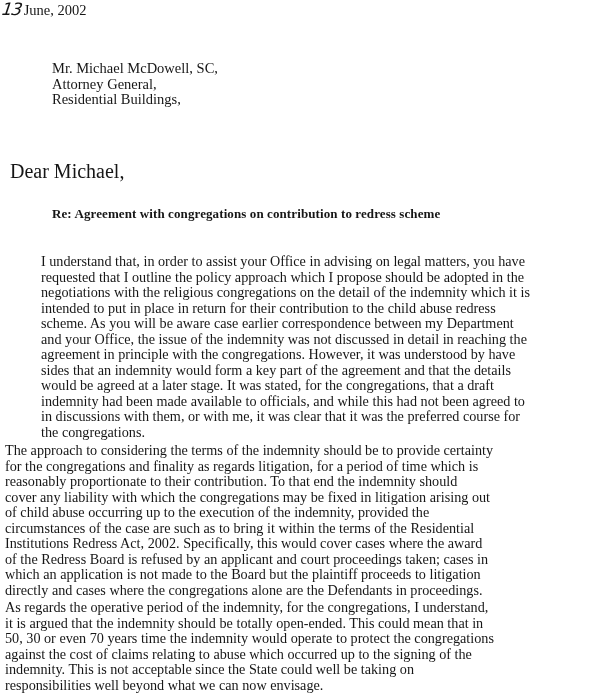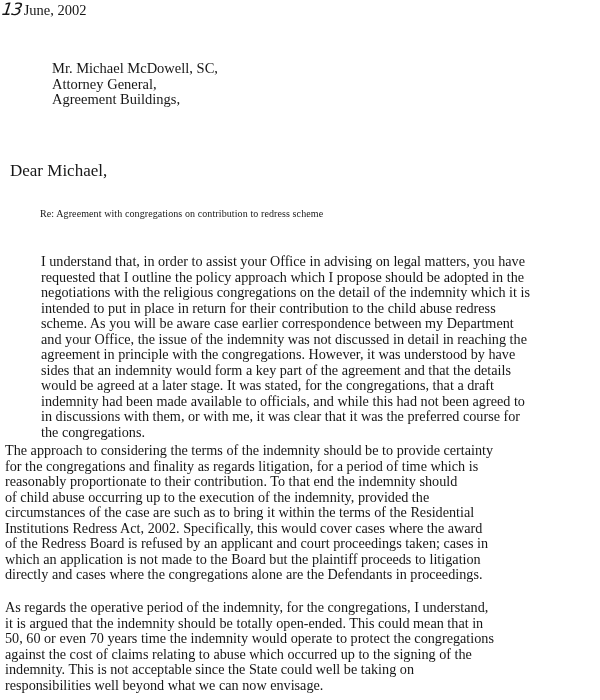--- a/index.html
+++ b/index.html
@@ -46,30 +46,30 @@
       top: 61px;
       font-size: 14.5px;
       line-height: 15.5px;
       margin-left: 40px;
     }
     .address div { white-space: nowrap; }
     .salutation {
       position: absolute;
       left: 10px;
       top: 162px;
-      font-size: 17px;
+      font-size: 20px;
       line-height: 18px;
       white-space: nowrap;
     }
     .subject {
       position: absolute;
-      left: 40px;
+      left: 52px;
       top: 205px;
-      font-size: 10px;
-      font-weight: normal;
+      font-size: 13px;
+      font-weight: bold;
       line-height: 18px;
       white-space: nowrap;
       letter-spacing: 0.1px;
     }
     .body-text {
       position: absolute;
       left: 5px;
       width: 592px;
       font-size: 14.2px;
       line-height: 15.5px;
@@ -87,21 +87,21 @@
 
 <div class="page">
 
   <div class="date-line">
     <span class="handwritten-day">13</span><span>June, 2002</span>
   </div>
 
   <div class="address">
     <div>Mr. Michael McDowell, SC,</div>
     <div>Attorney General,</div>
-    <div>Agreement Buildings,</div>
+    <div>Residential Buildings,</div>
   </div>
 
   <div class="salutation">Dear Michael,</div>
 
   <div class="subject">Re:  Agreement with congregations on contribution to redress scheme</div>
 
   <div class="body-text p1">
     <span class="line">I understand that, in order to assist your Office in advising on legal matters, you have</span>
     <span class="line">requested that I outline the policy approach which I propose should be adopted in the</span>
     <span class="line">negotiations with the religious congregations on the detail of the indemnity which it is</span>
@@ -113,30 +113,31 @@
     <span class="line">would be agreed at a later stage.  It was stated, for the congregations, that a draft</span>
     <span class="line">indemnity had been made available to officials, and while this had not been agreed to</span>
     <span class="line">in discussions with them, or with me, it was clear that it was the preferred course for</span>
     <span class="line">the congregations.</span>
   </div>
 
   <div class="body-text p2">
     <span class="line">The approach to considering the terms of the indemnity should be to provide certainty</span>
     <span class="line">for the congregations and finality as regards litigation, for a period of time which is</span>
     <span class="line">reasonably proportionate to their contribution.  To that end the indemnity should</span>
+    <span class="line">cover any liability with which the congregations may be fixed in litigation arising out</span>
     <span class="line">of child abuse occurring up to the execution of the indemnity, provided the</span>
     <span class="line">circumstances of the case are such as to bring it within the terms of the Residential</span>
     <span class="line">Institutions Redress Act, 2002.  Specifically, this would cover cases where the award</span>
     <span class="line">of the Redress Board is refused by an applicant and court proceedings taken; cases in</span>
     <span class="line">which an application is not made to the Board but the plaintiff proceeds to litigation</span>
     <span class="line">directly and cases where the congregations alone are the Defendants in proceedings.</span>
   </div>
 
   <div class="body-text p3">
     <span class="line">As regards the operative period of the indemnity, for the congregations, I understand,</span>
     <span class="line">it is argued that the indemnity should be totally open-ended.  This could mean that in</span>
-    <span class="line">50, 60 or even 70 years time the indemnity would operate to protect the congregations</span>
+    <span class="line">50, 30 or even 70 years time the indemnity would operate to protect the congregations</span>
     <span class="line">against the cost of claims relating to abuse which occurred up to the signing of the</span>
     <span class="line">indemnity.  This is not acceptable since the State could well be taking on</span>
     <span class="line">responsibilities well beyond what we can now envisage.</span>
   </div>
 
 </div>
 
 </body></html>

